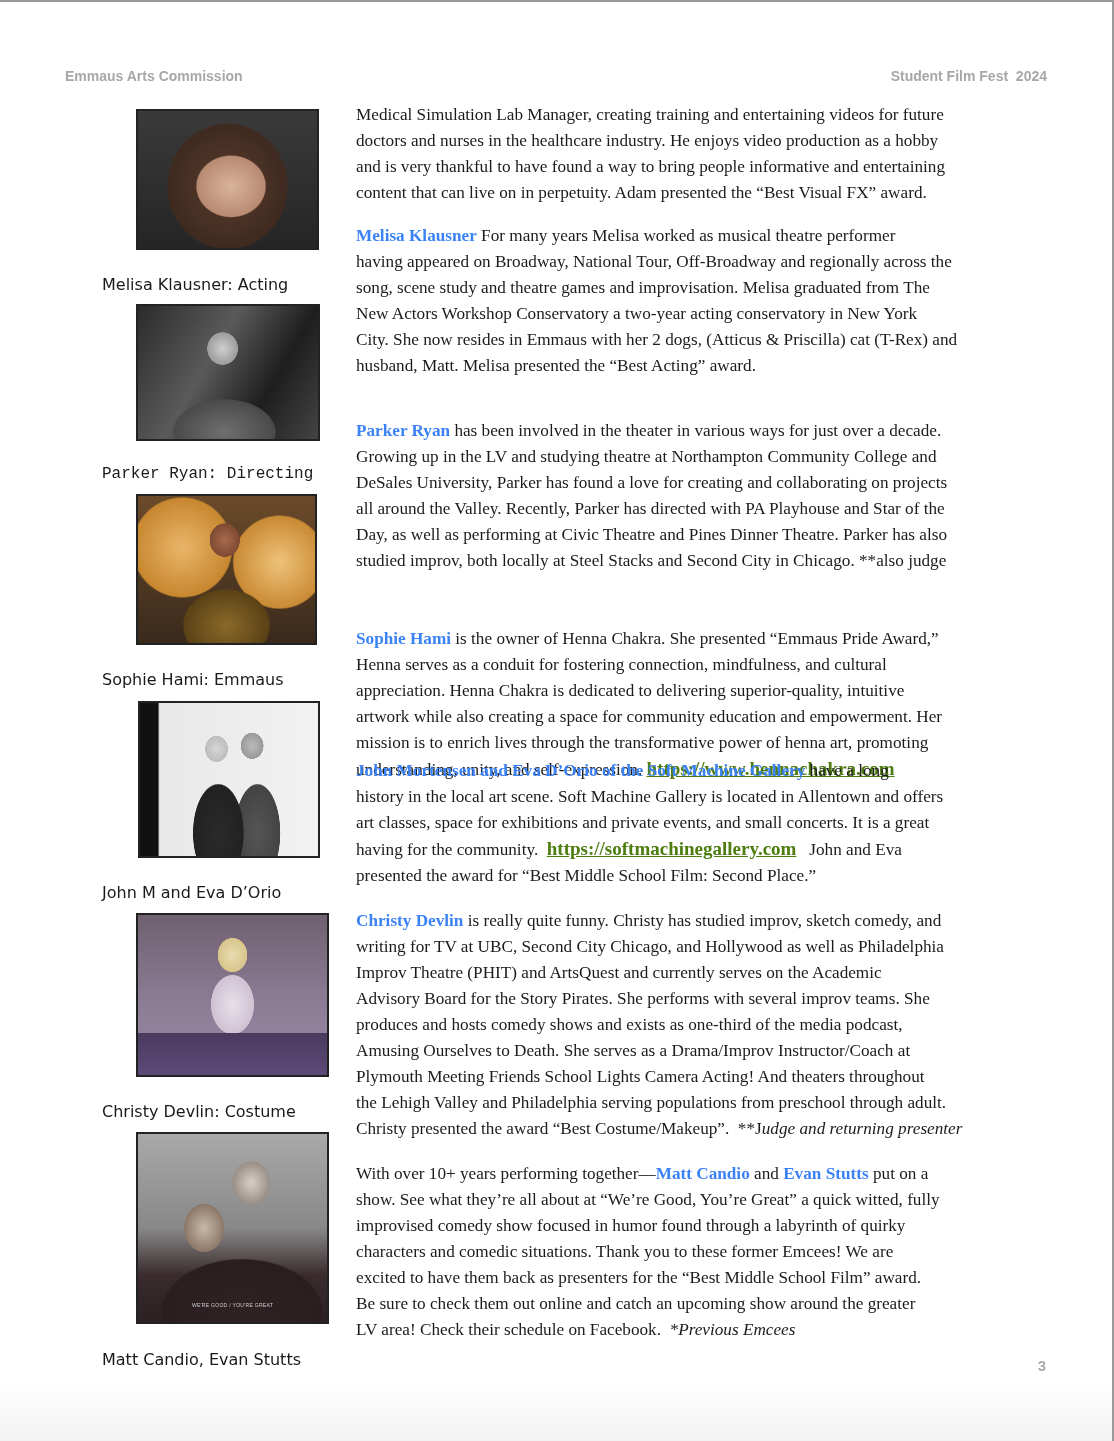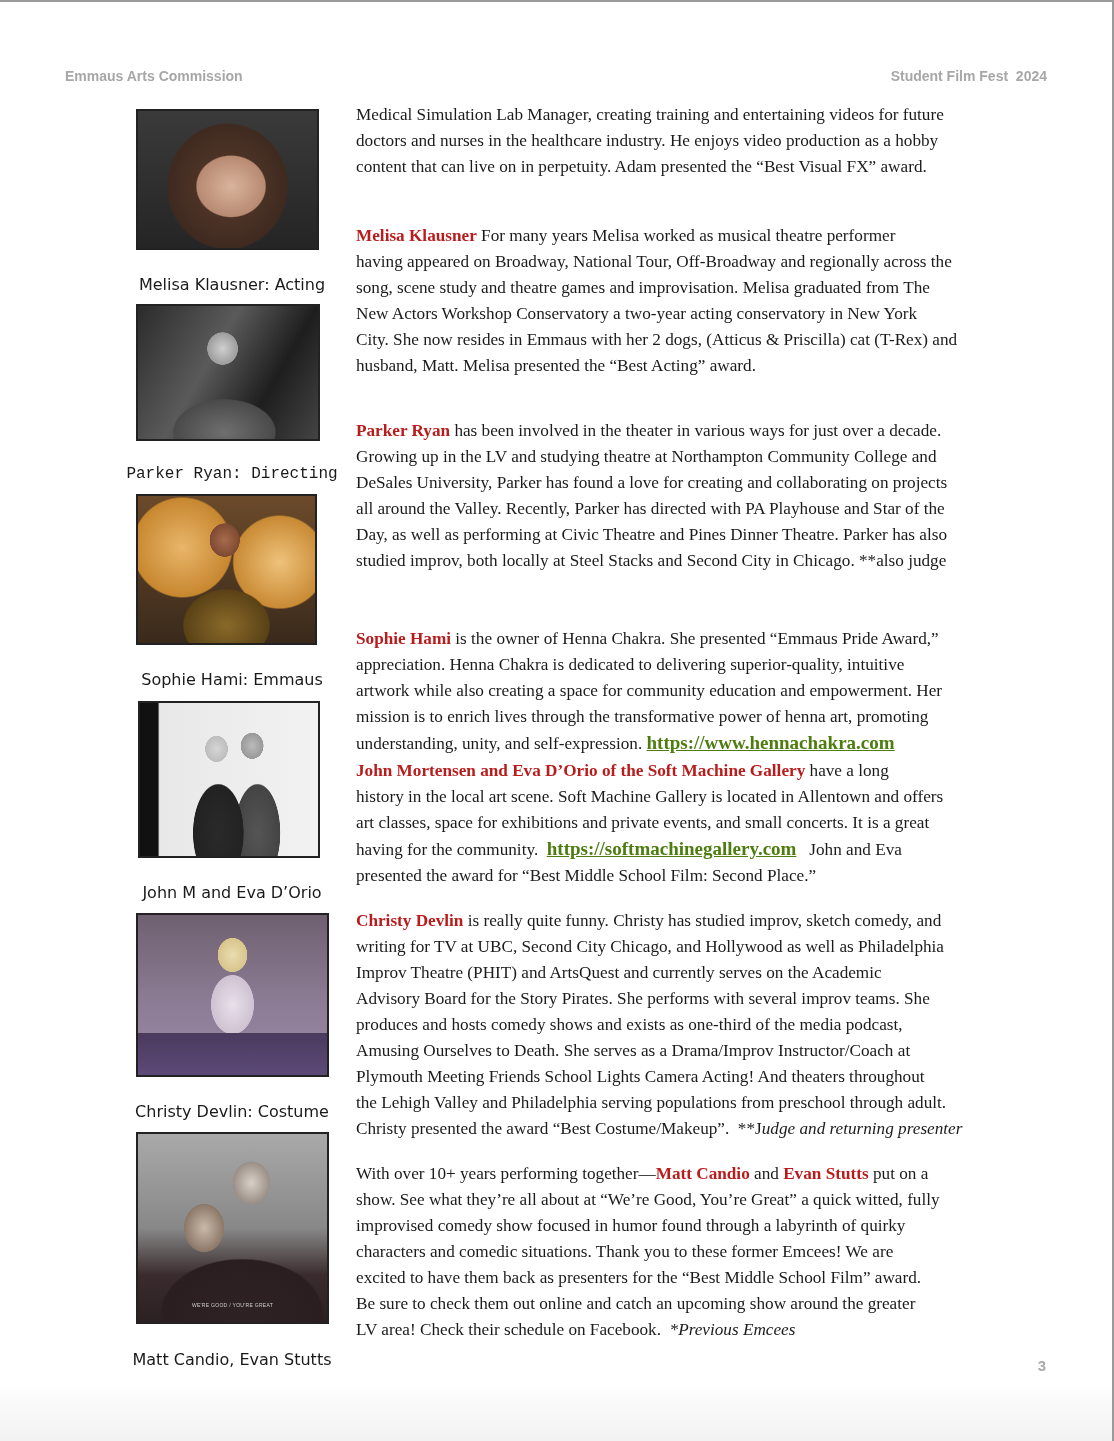--- a/index.html
+++ b/index.html
@@ -14,27 +14,27 @@
     background: linear-gradient(#ffffff, #f2f2f2); }
   .running-head { position: absolute; top: 68px; font-family: "Liberation Sans", "DejaVu Sans", sans-serif;
     font-weight: bold; font-size: 14px; color: #a7a7a7; white-space: pre; }
   .rh-left { left: 65px; }
   .rh-right { right: 67px; }
   .page-num { position: absolute; right: 68px; top: 1357px; font-family: "Liberation Sans", sans-serif;
     font-weight: bold; font-size: 15px; color: #a9a9a9; }
 
   
   .photo { position: absolute; border: 2px solid #222; box-sizing: border-box; overflow: hidden; }
-  .caption { position: absolute; width: 260px; left: 102px; text-align: center;
+  .caption { position: absolute; width: 260px; left: 102px; 
     font-family: "DejaVu Sans", "Liberation Sans", sans-serif; font-size: 16px; color: #1a1a1a; }
 
   
   .col { position: absolute; left: 356px; width: 660px; font-size: 17.2px; line-height: 26px; color: #1b1b1b; }
   .p { position: absolute; left: 0; width: 660px; }
-  .name { color: #b91c1c; font-weight: bold; }
+  .name { color: #3b82f6; font-weight: bold; }
   .link { color: #4d7c0f; font-weight: bold; text-decoration: underline; font-size: 19px; }
   .ital { font-style: italic; }
 </style>
 </head>
 <body>
 
 <div class="frame-top"></div>
 <div class="frame-right"></div>
 <div class="bottom-fade"></div>
 
@@ -70,20 +70,21 @@
   <span></span>
   <div style="position:absolute;left:0;right:0;bottom:14px;text-align:center;font-family:'Liberation Sans',sans-serif;font-size:5px;color:#cfcfcf;letter-spacing:0.3px;">WE'RE GOOD / YOU'RE GREAT</div>
 </div>
 <div class="caption" style="top:1350px;">Matt Candio, Evan Stutts</div>
 
 <div class="col" style="top:102px;">
 
   <div class="p" style="top:0;">
     <div>Medical Simulation Lab Manager, creating training and entertaining videos for future</div>
     <div>doctors and nurses in the healthcare industry. He enjoys video production as a hobby</div>
+    <div>and is very thankful to have found a way to bring people informative and entertaining</div>
     <div>content that can live on in perpetuity. Adam presented the “Best Visual FX” award.</div>
   </div>
 
   <div class="p" style="top:121px;">
     <div><span class="name">Melisa Klausner</span><span> For many years Melisa worked as musical theatre performer</span></div>
     <div>having appeared on Broadway, National Tour, Off-Broadway and regionally across the</div>
     <div>song, scene study and theatre games and improvisation. Melisa graduated from The</div>
     <div>New Actors Workshop Conservatory a two-year acting conservatory in New York</div>
     <div>City. She now resides in Emmaus with her 2 dogs, (Atticus &amp; Priscilla) cat (T-Rex) and</div>
     <div>husband, Matt. Melisa presented the “Best Acting” award.</div>
@@ -93,20 +94,21 @@
     <div><span class="name">Parker Ryan</span><span> has been involved in the theater in various ways for just over a decade.</span></div>
     <div>Growing up in the LV and studying theatre at Northampton Community College and</div>
     <div>DeSales University, Parker has found a love for creating and collaborating on projects</div>
     <div>all around the Valley.  Recently, Parker has directed with PA Playhouse and Star of the</div>
     <div>Day, as well as performing at Civic Theatre and Pines Dinner Theatre. Parker has also</div>
     <div>studied improv, both locally at Steel Stacks and Second City in Chicago. **also judge</div>
   </div>
 
   <div class="p" style="top:480px;margin-top:44px;">
     <div><span class="name">Sophie Hami</span><span> is the owner of Henna Chakra. She presented “Emmaus Pride Award,”</span></div>
+    <div>Henna serves as a conduit for fostering connection, mindfulness, and cultural</div>
     <div>appreciation. Henna Chakra is dedicated to delivering superior-quality, intuitive</div>
     <div>artwork while also creating a space for community education and empowerment. Her</div>
     <div>mission is to enrich lives through the transformative power of henna art, promoting</div>
     <div><span>understanding, unity, and self-expression. </span><a class="link">https://www.hennachakra.com</a></div>
   </div>
 
   <div class="p" style="top:656px;">
     <div><span class="name">John Mortensen and Eva D’Orio of the Soft Machine Gallery</span><span> have a long</span></div>
     <div>history in the local art scene. Soft Machine Gallery is located in Allentown and offers</div>
     <div>art classes, space for exhibitions and private events, and small concerts.  It is a great</div>

